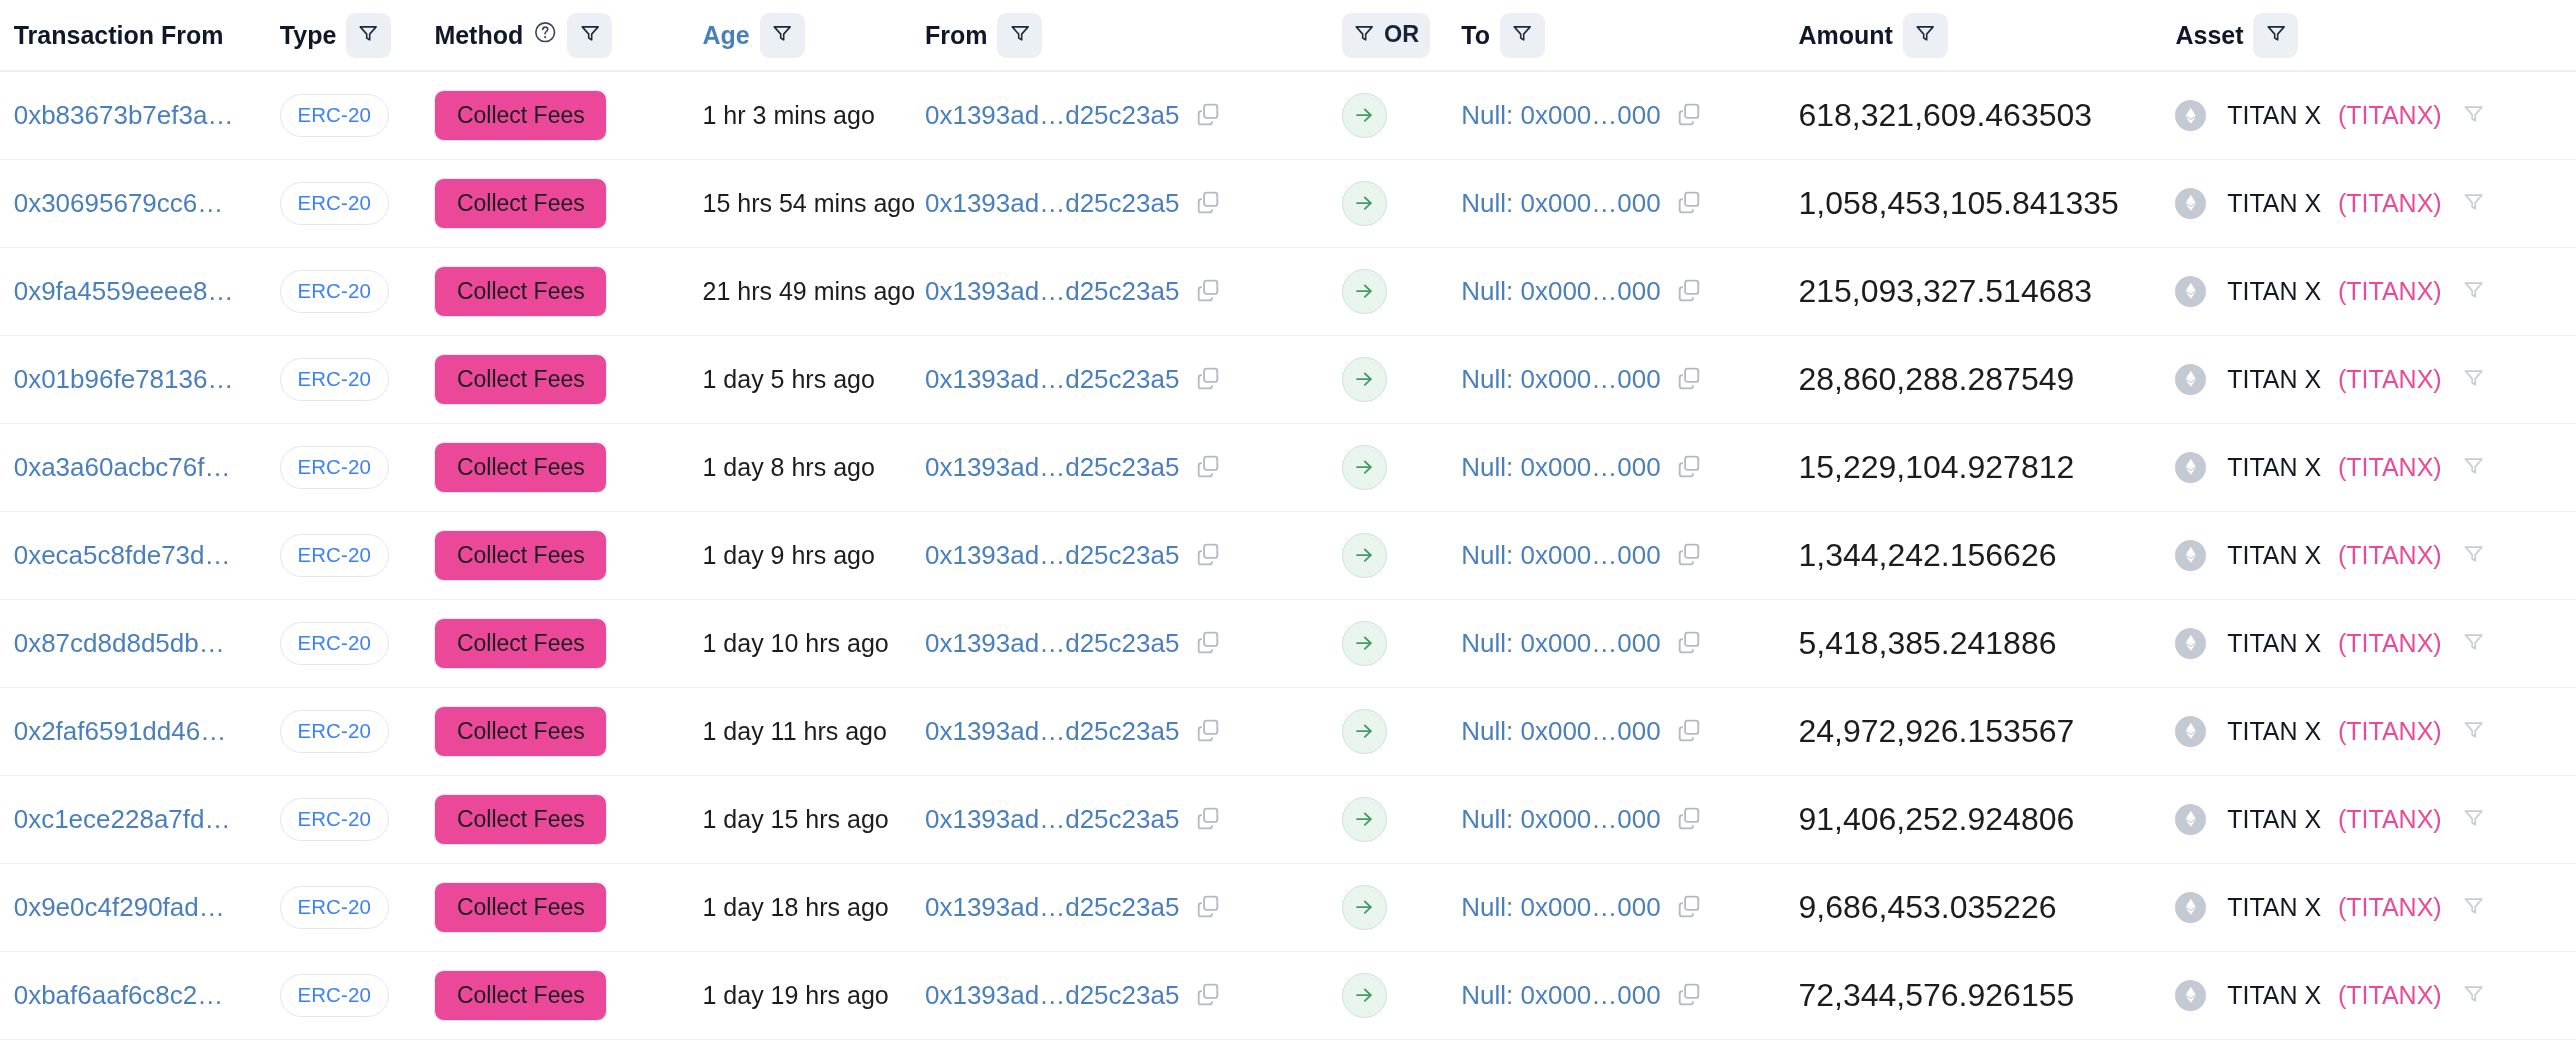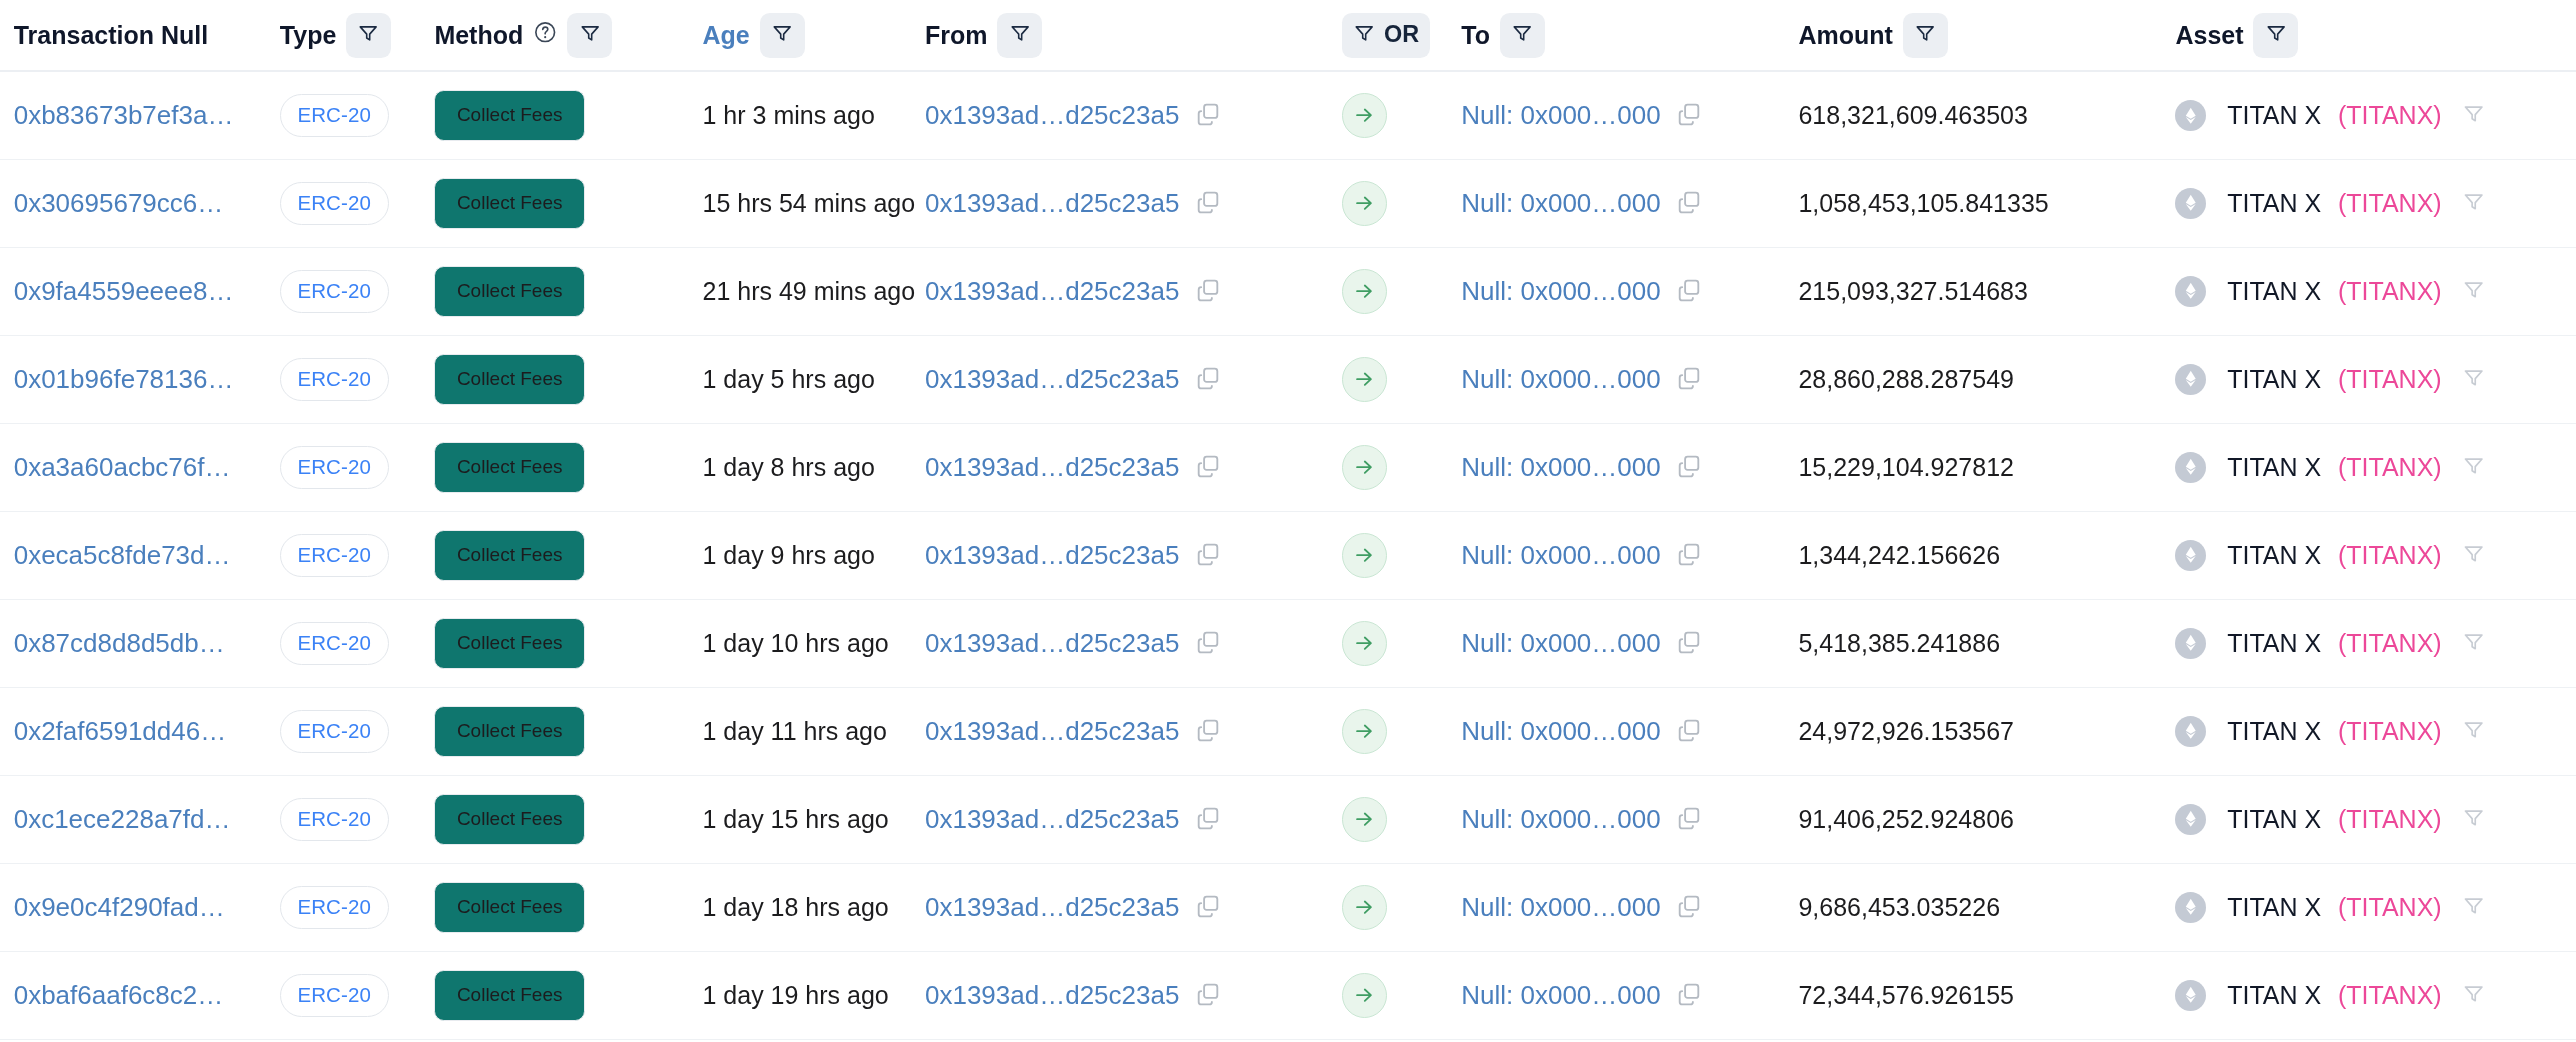--- a/index.html
+++ b/index.html
@@ -127,24 +127,24 @@
     letter-spacing: 0.1px;
   }
 
   
   .method-btn {
     display: inline-flex;
     align-items: center;
     justify-content: center;
     border: 1px solid #e8ebef;
     border-radius: 9.8px;
-    background: #0f766e;
+    background: #ec4899;
     height: 51px;
     padding: 0 21.5px;
-    font-size: 19px;
+    font-size: 23px;
     color: #1c1c1e;
     cursor: pointer;
     max-width: 100%;
     overflow: hidden;
     text-overflow: ellipsis;
   }
 
   .age-text { font-size: 25px; color: #1c1c1e; }
 
   
@@ -164,21 +164,21 @@
     height: 45px;
     border-radius: 50%;
     background: #e9f5ec;
     border: 1px solid #c9e6d3;
     display: inline-flex;
     align-items: center;
     justify-content: center;
   }
 
   .amount-text {
-    font-size: 25px;
+    font-size: 32px;
     color: #1c1c1e;
   }
 
   
   .asset-cell { gap: 8px; }
   .token-ico {
     width: 31px; height: 31px;
     border-radius: 50%;
     background: #c4cad4;
     display: inline-flex;
@@ -219,21 +219,21 @@
 </head>
 <body>
 
 <div class="table-wrap">
   <table class="txn-table">
     <thead>
       <tr class="header-row">
 
         <th class="col-hash">
           <div class="th-inner">
-            <span class="th-label">Transaction Null</span>
+            <span class="th-label">Transaction From</span>
           </div>
         </th>
 
         <th class="col-type">
           <div class="th-inner">
             <span class="th-label">Type</span>
             <button class="filter-btn">
               <span class="filter-ico">
                 <svg width="22.4" height="22.4" viewBox="0 0 24 24" fill="none">
                     <path d="M3.5 5.2h17L13.6 13v6.2l-3.2-2v-4.2L3.5 5.2z" stroke="#1b2a41" stroke-width="1.7" stroke-linejoin="round"></path>

